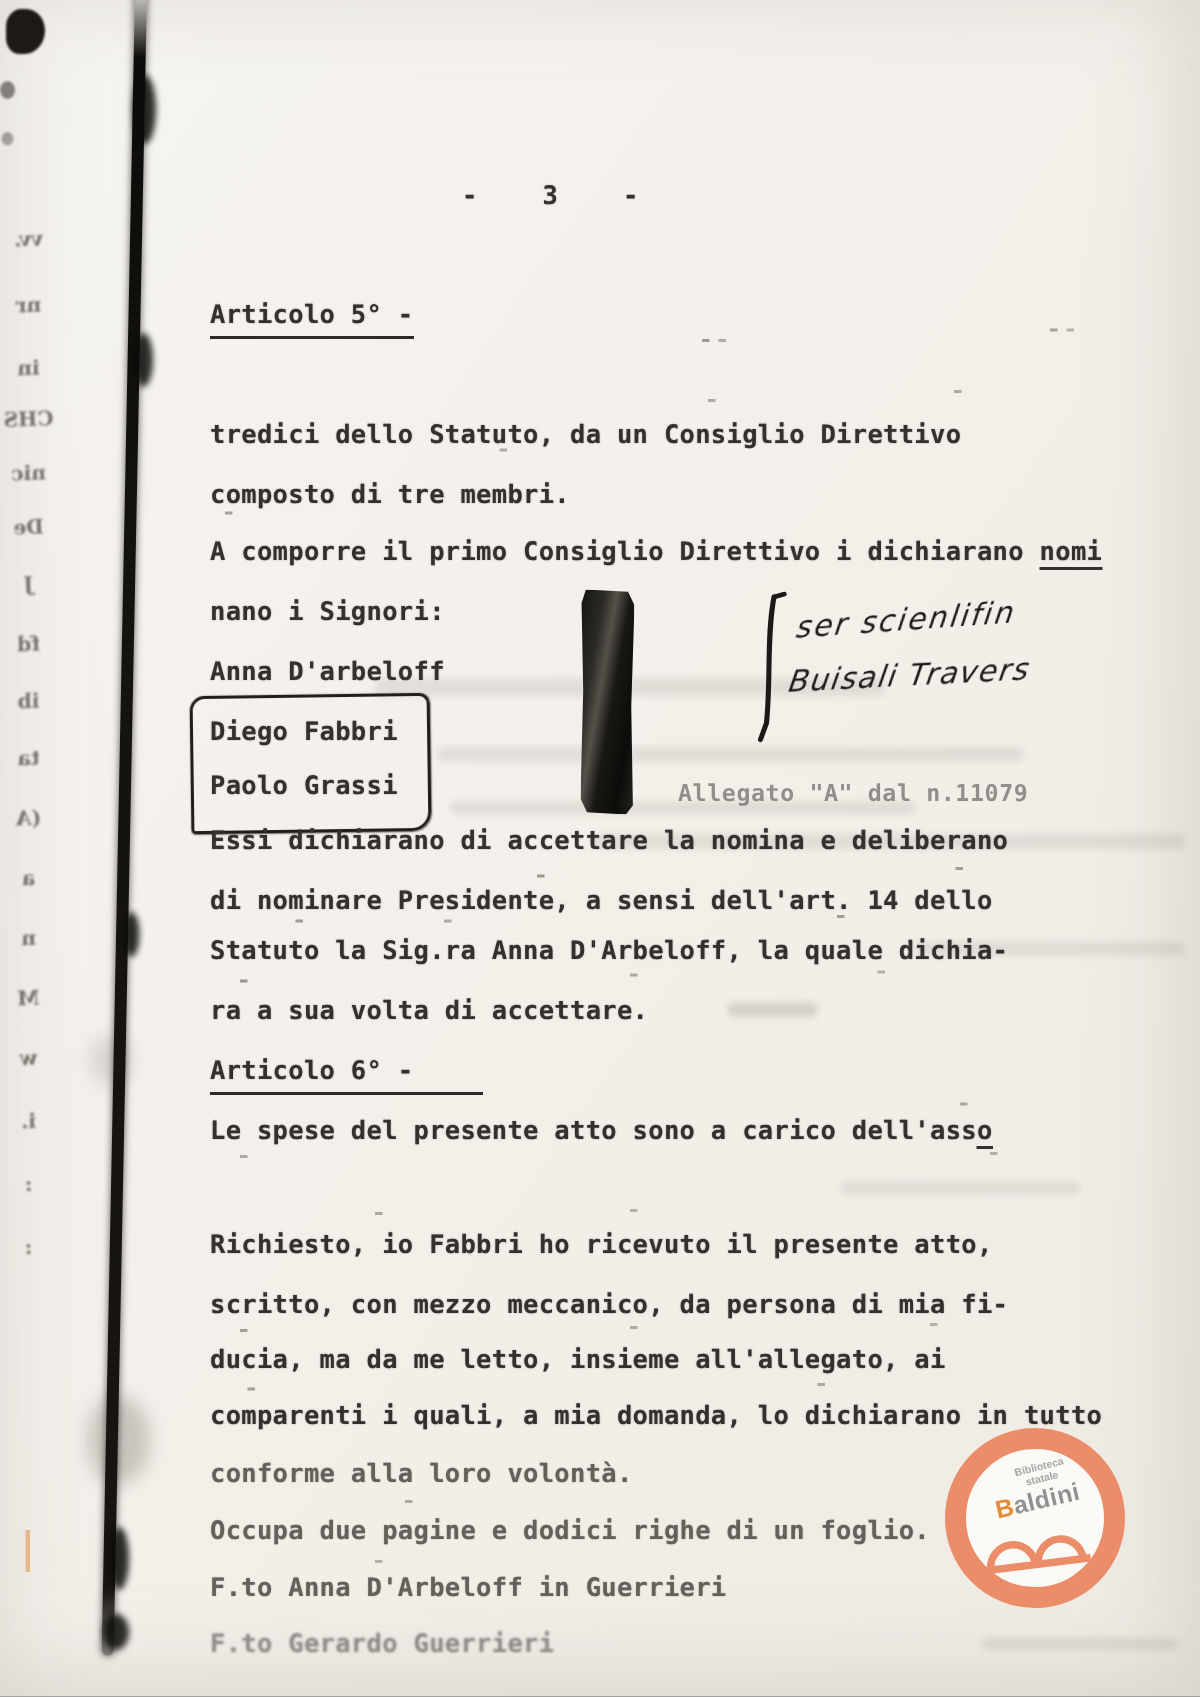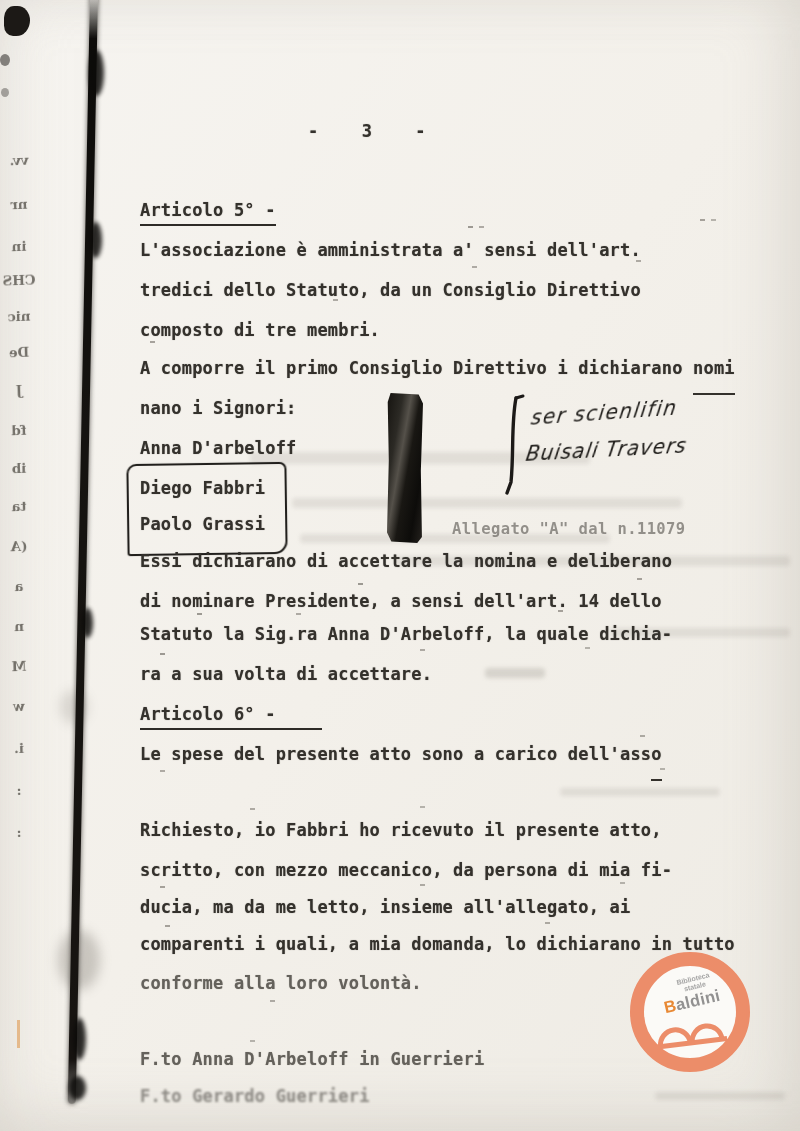--- a/index.html
+++ b/index.html
@@ -10,21 +10,21 @@
     font-family:"DejaVu Sans Mono","Liberation Mono",monospace;
   }
   
   .tw {
     position:absolute; left:140px; font-size:17px; font-weight:700;
     color:#34312c; letter-spacing:.2px; white-space:pre;
     text-shadow:0 0 1px rgba(52,49,44,.5); filter:blur(.18px); z-index:3;
   }
   .hd { border-bottom:2.5px solid #2e2b27; padding-bottom:4px; }
   .hd6 { padding-right:46px; }
-  .tail { border-bottom:2px solid #34312c; padding-bottom:15px; }
+  .tail { border-bottom:2px solid #34312c; padding-bottom:0; }
   .soft { color:#46433d; opacity:.82; filter:blur(.35px); }
   .ghost { opacity:.5; filter:blur(.8px); }
   .ghost2 { opacity:.36; filter:blur(1px); color:#6b675f; }
   .pagenum { left:308px; letter-spacing:.5px; }
   
   .namebox {
     position:absolute; left:127px; top:463px; width:156px; height:88px;
     border:2.6px solid #211f1c; border-radius:10px 7px 13px 3px;
     transform:rotate(-.8deg); z-index:2; filter:blur(.2px);
     box-shadow:0 0 1px rgba(30,28,25,.6);
@@ -142,39 +142,39 @@
   <div class="patch" style="left:60px;top:690px;width:28px;height:34px;opacity:.22"></div>
 
   <div class="corner-blob" style="left:4px;top:6px;width:26px;height:30px;border-radius:45% 55% 60% 40%"></div>
   <div class="corner-blob" style="left:0;top:54px;width:10px;height:12px;border-radius:50%;opacity:.5"></div>
   <div class="corner-blob" style="left:1px;top:88px;width:8px;height:9px;border-radius:50%;opacity:.35"></div>
   <div class="orange-tick"></div>
 
   <div class="tw pagenum" style="top:121px">-    3    -</div>
 
   <div class="tw" style="top:200px"><span class="hd">Articolo 5° -</span></div>
-  <div class="tw" style="top:240px">L'associazione è amministrata a' sensi dell'art.</div>
   <div class="tw" style="top:320px">composto di tre membri.</div>
   <div class="tw" style="top:280px">tredici dello Statuto, da un Consiglio Direttivo</div>
   <div class="tw" style="top:358px"><span>A comporre il primo Consiglio Direttivo i dichiarano </span><span class="tail">nomi</span></div>
   <div class="tw" style="top:398px">nano i Signori:</div>
   <div class="tw" style="top:438px">Anna D'arbeloff</div>
   <div class="tw" style="top:478px">Diego Fabbri</div>
   <div class="tw" style="top:514px">Paolo Grassi</div>
   <div class="tw" style="top:551px">Essi dichiarano di accettare la nomina e deliberano</div>
   <div class="tw" style="top:591px">di nominare Presidente, a sensi dell'art. 14 dello</div>
   <div class="tw" style="top:624px">Statuto la Sig.ra Anna D'Arbeloff, la quale dichia-</div>
   <div class="tw" style="top:664px">ra a sua volta di accettare.</div>
   <div class="tw" style="top:704px"><span class="hd hd6">Articolo 6° -</span></div>
   <div class="tw" style="top:744px"><span>Le spese del presente atto sono a carico dell'ass</span><span class="tail">o</span></div>
   <div class="tw" style="top:820px">Richiesto, io Fabbri ho ricevuto il presente atto,</div>
   <div class="tw" style="top:860px">scritto, con mezzo meccanico, da persona di mia fi-</div>
   <div class="tw" style="top:897px">ducia, ma da me letto, insieme all'allegato, ai</div>
   <div class="tw" style="top:934px">comparenti i quali, a mia domanda, lo dichiarano in tutto</div>
   <div class="tw soft" style="top:973px">conforme alla loro volontà.</div>
+  <div class="tw soft" style="top:1011px">Occupa due pagine e dodici righe di un foglio.</div>
   <div class="tw ghost" style="top:1086px">F.to Gerardo Guerrieri</div>
   <div class="tw soft" style="top:1049px">F.to Anna D'Arbeloff in Guerrieri</div>
 
   <div class="namebox"></div>
 
   <div class="redaction"></div>
 
   <svg class="hw-bracket" width="24" height="104" viewBox="0 0 24 104">
     <path d="M13 4 C 8 30 11 58 8 88 L 4 99" stroke="#1c1a18" stroke-width="3.4" fill="none" stroke-linecap="round"></path>
     <path d="M13 4 L 20 2" stroke="#1c1a18" stroke-width="3" fill="none" stroke-linecap="round"></path>

